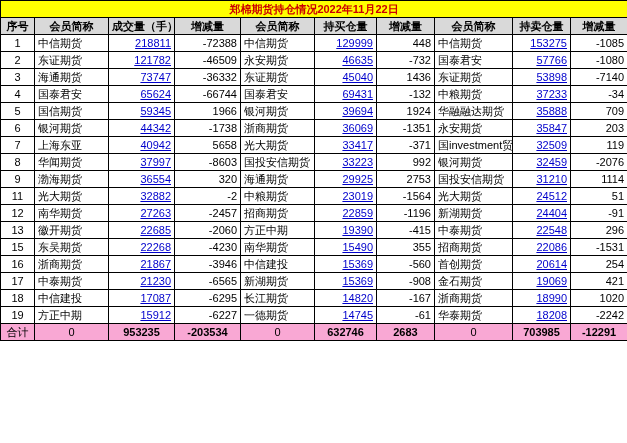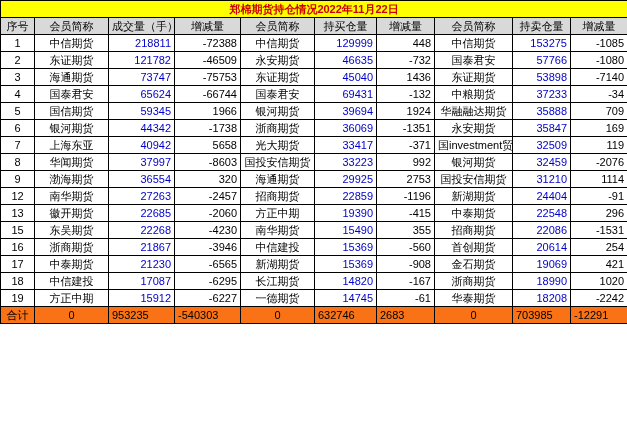--- a/index.html
+++ b/index.html
@@ -39,37 +39,38 @@
     font-size: 13px;
     text-align: center;
     height: 20px;
     letter-spacing: 0px;
   }
   .hdr td {
     background: #d9d9d9;
     text-align: center;
     font-size: 11px;
     color: #000000;
-    font-weight: normal;
+    font-weight: bold;
   }
   .c-center { text-align: center; }
   .c-right { text-align: right; }
   .blue-underline {
     color: #0000cc;
+    text-decoration: underline;
   }
   .name-cell {
-    text-align: center;
+    text-align: left;
     color: #000000;
   }
   .total-row td {
-    background: #f97316;
+    background: #f9a8d4;
     text-align: center;
     font-size: 11px;
   }
-  .total-row td.num { text-align: left; }
+  .total-row td.num { text-align: center; font-weight: bold; }
   
   col.w-rank   { width: 34px; }
   col.w-name1  { width: 74px; }
   col.w-vol    { width: 66px; }
   col.w-volchg { width: 66px; }
   col.w-name2  { width: 74px; }
   col.w-buy    { width: 62px; }
   col.w-buychg { width: 58px; }
   col.w-name3  { width: 78px; }
   col.w-sell   { width: 58px; }
@@ -130,21 +131,21 @@
         <td class="c-right blue-underline">46635</td>
         <td class="c-right">-732</td>
         <td class="name-cell">国泰君安</td>
         <td class="c-right blue-underline">57766</td>
         <td class="c-right">-1080</td>
       </tr>
       <tr>
         <td class="c-center">3</td>
         <td class="name-cell">海通期货</td>
         <td class="c-right blue-underline">73747</td>
-        <td class="c-right">-75753</td>
+        <td class="c-right">-36332</td>
         <td class="name-cell">东证期货</td>
         <td class="c-right blue-underline">45040</td>
         <td class="c-right">1436</td>
         <td class="name-cell">东证期货</td>
         <td class="c-right blue-underline">53898</td>
         <td class="c-right">-7140</td>
       </tr>
       <tr>
         <td class="c-center">4</td>
         <td class="name-cell">国泰君安</td>
@@ -172,21 +173,21 @@
       <tr>
         <td class="c-center">6</td>
         <td class="name-cell">银河期货</td>
         <td class="c-right blue-underline">44342</td>
         <td class="c-right">-1738</td>
         <td class="name-cell">浙商期货</td>
         <td class="c-right blue-underline">36069</td>
         <td class="c-right">-1351</td>
         <td class="name-cell">永安期货</td>
         <td class="c-right blue-underline">35847</td>
-        <td class="c-right">169</td>
+        <td class="c-right">203</td>
       </tr>
       <tr>
         <td class="c-center">7</td>
         <td class="name-cell">上海东亚</td>
         <td class="c-right blue-underline">40942</td>
         <td class="c-right">5658</td>
         <td class="name-cell">光大期货</td>
         <td class="c-right blue-underline">33417</td>
         <td class="c-right">-371</td>
         <td class="name-cell">国investment贸期货</td>
@@ -211,20 +212,32 @@
         <td class="c-right blue-underline">36554</td>
         <td class="c-right">320</td>
         <td class="name-cell">海通期货</td>
         <td class="c-right blue-underline">29925</td>
         <td class="c-right">2753</td>
         <td class="name-cell">国投安信期货</td>
         <td class="c-right blue-underline">31210</td>
         <td class="c-right">1114</td>
       </tr>
       <tr>
+        <td class="c-center">11</td>
+        <td class="name-cell">光大期货</td>
+        <td class="c-right blue-underline">32882</td>
+        <td class="c-right">-2</td>
+        <td class="name-cell">中粮期货</td>
+        <td class="c-right blue-underline">23019</td>
+        <td class="c-right">-1564</td>
+        <td class="name-cell">光大期货</td>
+        <td class="c-right blue-underline">24512</td>
+        <td class="c-right">51</td>
+      </tr>
+      <tr>
         <td class="c-center">12</td>
         <td class="name-cell">南华期货</td>
         <td class="c-right blue-underline">27263</td>
         <td class="c-right">-2457</td>
         <td class="name-cell">招商期货</td>
         <td class="c-right blue-underline">22859</td>
         <td class="c-right">-1196</td>
         <td class="name-cell">新湖期货</td>
         <td class="c-right blue-underline">24404</td>
         <td class="c-right">-91</td>
@@ -299,21 +312,21 @@
         <td class="c-right">-61</td>
         <td class="name-cell">华泰期货</td>
         <td class="c-right blue-underline">18208</td>
         <td class="c-right">-2242</td>
       </tr>
 
       <tr class="total-row">
         <td>合计</td>
         <td>0</td>
         <td class="num">953235</td>
-        <td class="num">-540303</td>
+        <td class="num">-203534</td>
         <td>0</td>
         <td class="num">632746</td>
         <td class="num">2683</td>
         <td>0</td>
         <td class="num">703985</td>
         <td class="num">-12291</td>
       </tr>
     </tbody>
   </table>
 </div>

